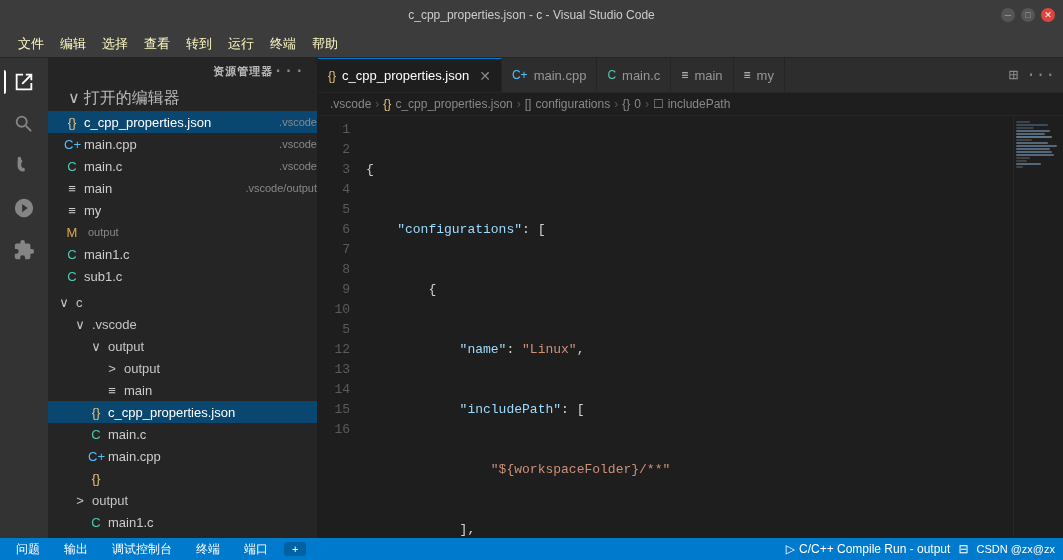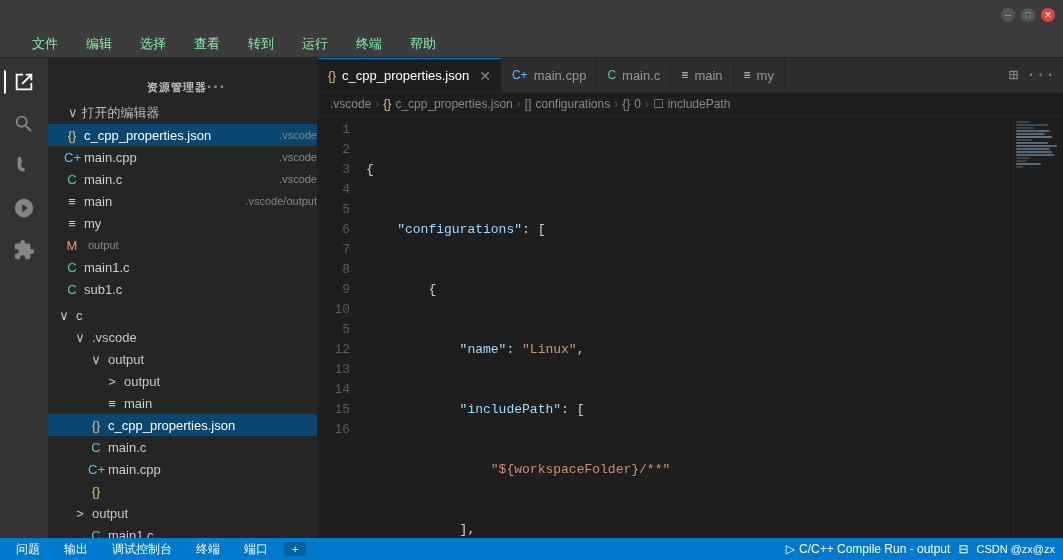--- a/index.html
+++ b/index.html
@@ -45,25 +45,25 @@
     .win-min { background: #555; color: #aaa; }
     .win-max { background: #555; color: #aaa; }
     .win-close { background: #e0443c; color: #fff; }
 
     
     .menu-bar {
       background: #3c3c3c;
       height: 28px;
       display: flex;
       align-items: center;
-      padding: 0 24px;
-      gap: 12px;
+      padding: 0 10px;
+      gap: 0;
       font-family: 'Segoe UI', sans-serif;
       font-size: 13px;
-      color: #86efac;
+      color: #fef9c3;
       border-bottom: 1px solid #252526;
     }
     .menu-item {
       padding: 2px 8px;
       cursor: pointer;
       border-radius: 3px;
     }
 
     
     .main-layout {
@@ -113,31 +113,31 @@
       width: 270px;
       background: #252526;
       flex-shrink: 0;
       overflow-y: auto;
       overflow-x: hidden;
       border-right: 1px solid #1e1e1e;
     }
     .sidebar-header {
       display: flex;
       align-items: center;
-      justify-content: center;
-      padding: 20px 12px 4px 20px;
+      justify-content: flex-end;
+      padding: 4px 12px 4px 20px;
       font-size: 11px;
       font-weight: 700;
       color: #bbb;
       letter-spacing: 1px;
-      font-family: Liberation Sans, sans-serif;
+      font-family: Liberation Mono, monospace;
       text-transform: uppercase;
     }
     .sidebar-section-title {
-      font-size: 13px;
+      font-size: 16px;
       color: #bbb;
       padding: 4px 8px 2px 20px;
       font-family: 'Segoe UI', sans-serif;
     }
     .file-tree { font-size: 13px; font-family: 'Segoe UI', sans-serif; }
     .tree-item {
       display: flex;
       align-items: center;
       padding: 1px 0 1px 0;
       cursor: pointer;
@@ -302,20 +302,21 @@
     .eq-color { color: #cccccc; }
 
     ::-webkit-scrollbar { width: 8px; height: 8px; }
     ::-webkit-scrollbar-track { background: #1e1e1e; }
     ::-webkit-scrollbar-thumb { background: #424242; border-radius: 4px; }
   </style>
 </head>
 <body>
 
 <div class="title-bar">
+  <span>c_cpp_properties.json - c - Visual Studio Code</span>
   <div class="window-controls">
     <div class="window-btn win-min">─</div>
     <div class="window-btn win-max">□</div>
     <div class="window-btn win-close">✕</div>
   </div>
 </div>
 
 <div class="menu-bar">
   <div class="menu-item">文件</div>
   <div class="menu-item">编辑</div>

